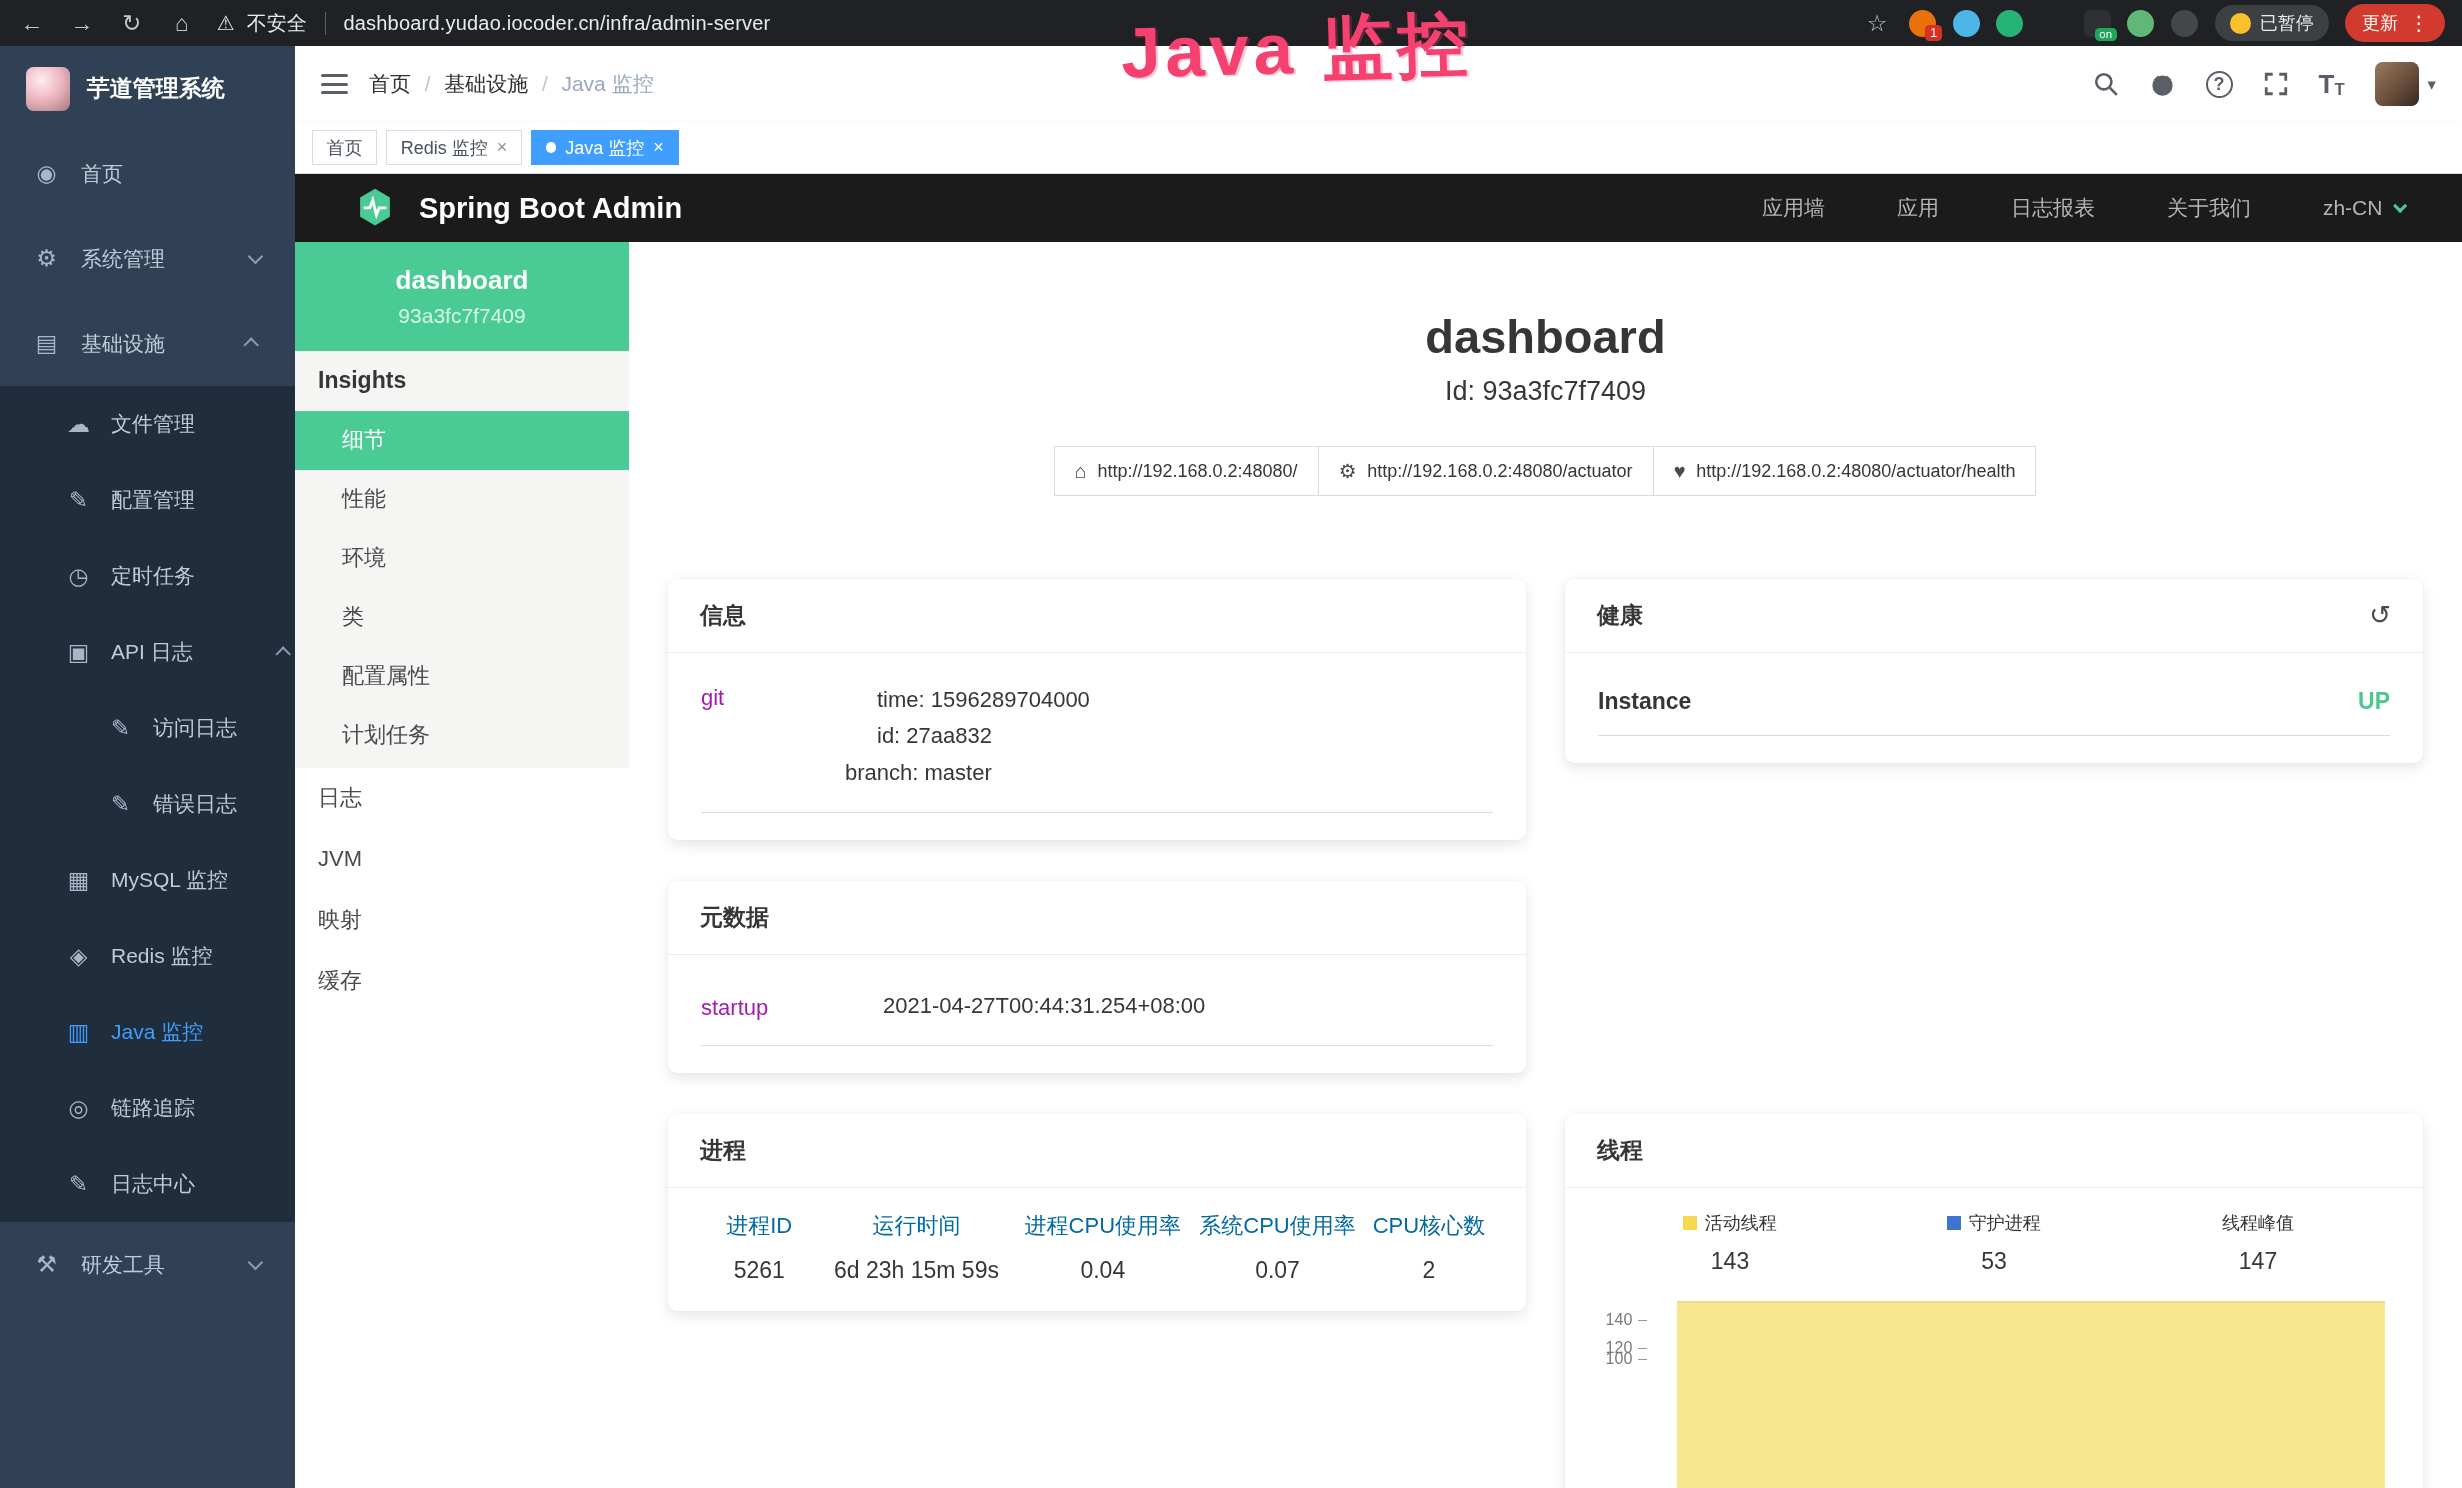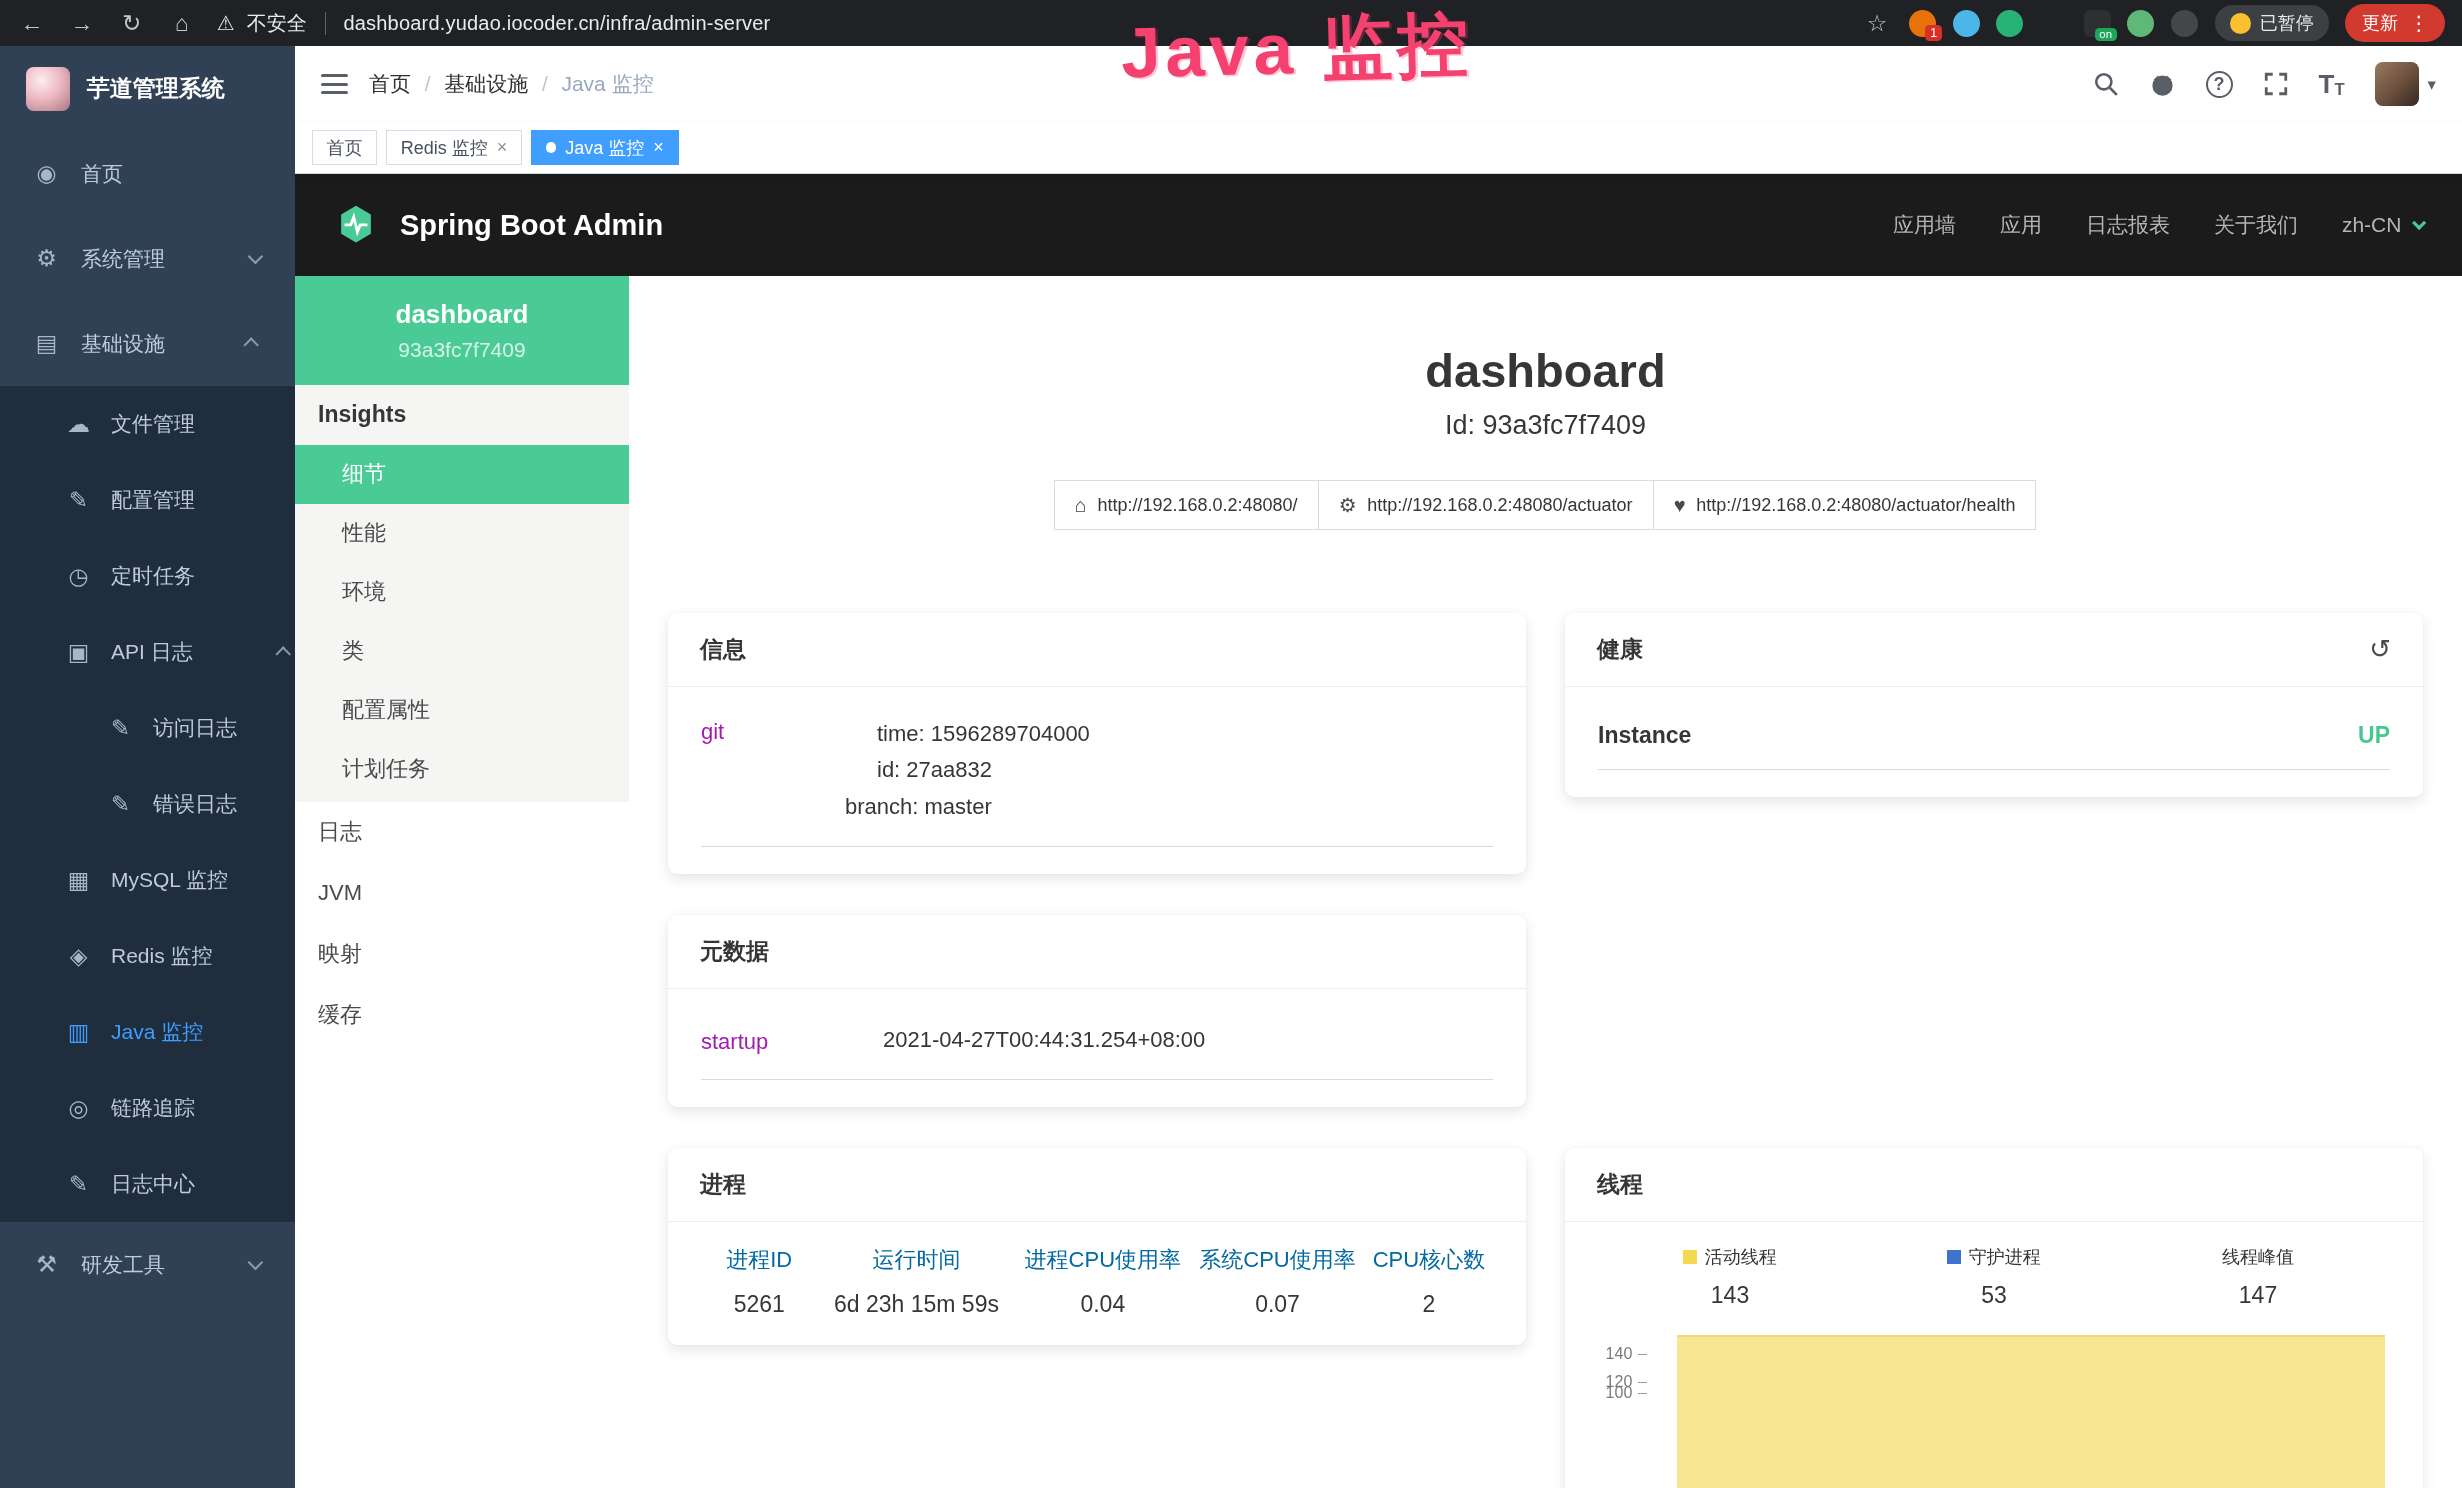--- a/index.html
+++ b/index.html
@@ -80,23 +80,23 @@
 
   .tags-bar { height:52px; background:#fff; border-bottom:0.8px solid #d8dce5; box-shadow:0 1.5px 6px rgba(0,0,0,.08); display:flex; align-items:center; gap:9px; padding:0 16.7px; flex-shrink:0; position:relative; z-index:5; }
   .tag { height:35px; display:flex; align-items:center; gap:9px; padding:0 13.7px; border:0.8px solid #d8dce5; background:#fff; color:#495060; font-size:18px; cursor:pointer; }
   .tag .x { font-size:18px; color:#8a8f99; }
   .tag.active { background:#409eff; border-color:#409eff; color:#fff; }
   .tag.active .x { color:#fff; }
   .tag .dot { width:10.6px; height:10.6px; border-radius:50%; background:#fff; }
 
   
   .sba { flex:1; min-height:0; display:flex; flex-direction:column; }
-  .sba-header { height:102px; background:#1b1b1b; display:flex; align-items:center; gap:23px; padding:0 40px; flex-shrink:0; }
+  .sba-header { height:68px; background:#1b1b1b; display:flex; align-items:center; gap:23px; padding:0 59px; flex-shrink:0; }
   .sba-title { color:#fff; font-size:29px; font-weight:700; }
-  .sba-nav { margin-left:auto; display:flex; align-items:center; gap:44px; color:#b5b5b5; font-size:21px; }
+  .sba-nav { margin-left:auto; display:flex; align-items:center; gap:72px; color:#b5b5b5; font-size:21px; }
   .sba-nav .nav-item { cursor:pointer; }
   .locale { display:flex; align-items:center; gap:10.6px; cursor:pointer; }
   .chev-green { width:10px; height:10px; border-right:3px solid #4acb96; border-bottom:3px solid #4acb96; transform:rotate(45deg) translateY(-3px); }
 
   .sba-body { flex:1; min-height:0; display:flex; }
   .sba-side { width:334px; flex-shrink:0; background:#fff; display:flex; flex-direction:column; }
   .inst-box { background:#4acb96; color:#fff; padding:23px 15px; text-align:center; }
   .inst-name { font-size:26px; font-weight:700; }
   .inst-id { font-size:21px; color:rgba(255,255,255,.78); margin-top:7.6px; }
   .insights { background:#f5f5f4; padding-bottom:3px; }

